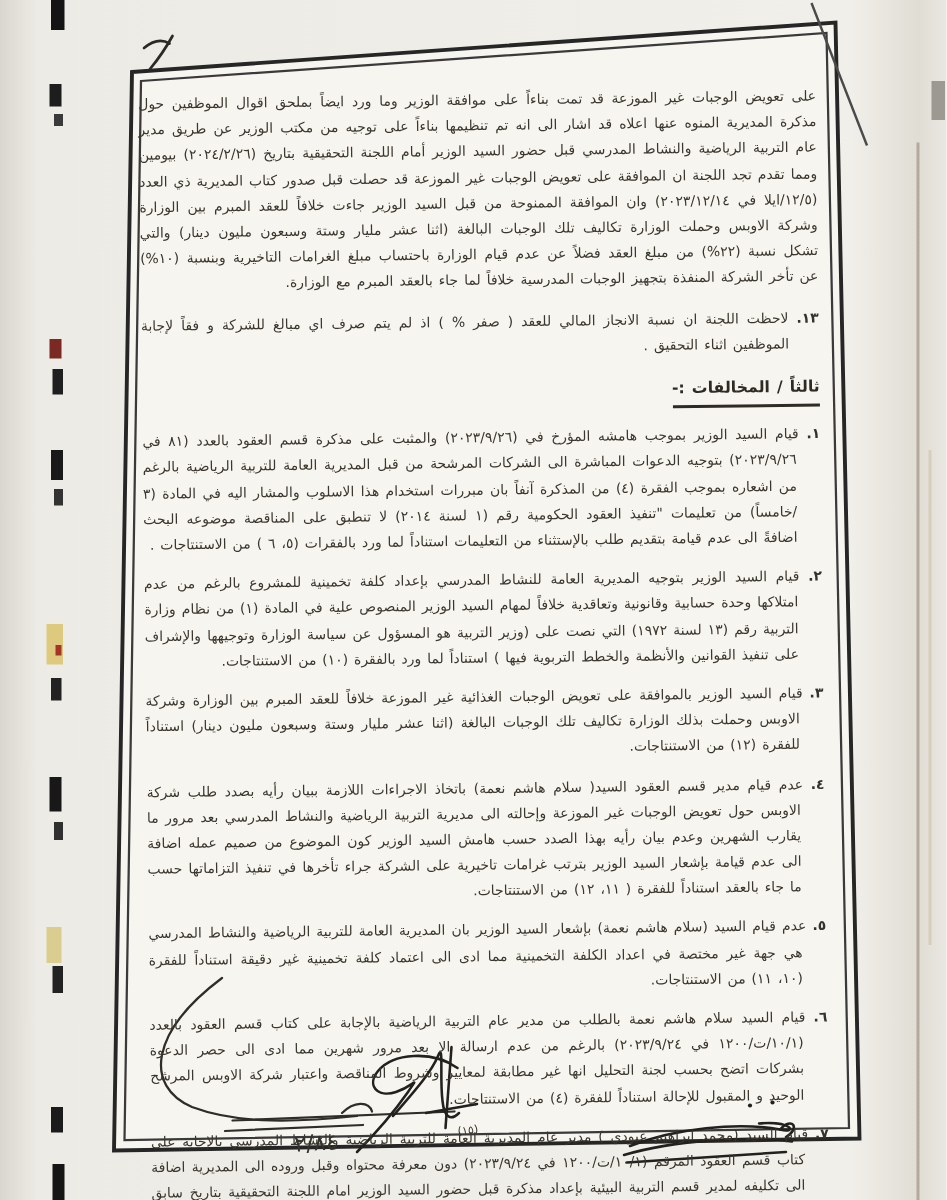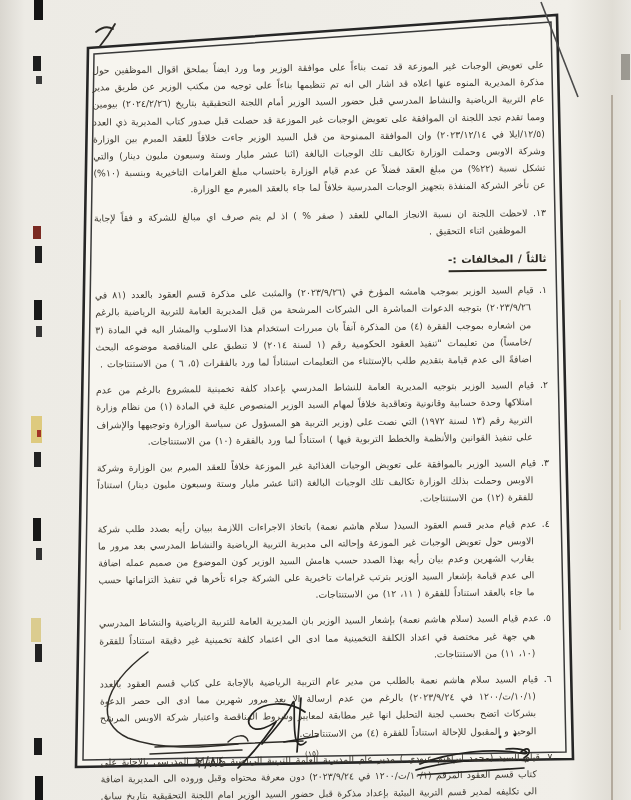--- a/index.html
+++ b/index.html
@@ -19,21 +19,21 @@
   }
   .intro{margin:0 0 10px 0;}
   .hang{padding-right:20px;text-indent:-20px;}
   .item13{margin:0 0 11px 0;}
   .heading-row{margin:4px 0 10px 0;}
   .heading{
     display:inline-block;font-weight:bold;font-size:10.5px;color:#2e2b24;
     border-bottom:2px solid #2e2b24;padding-bottom:1px;
   }
   .vio{margin:0 0 9px 0;padding-right:16px;text-indent:-16px;}
-  .num{font-weight:normal;color:#35322b;}
+  .num{font-weight:bold;color:#35322b;}
   .pagenum{
     position:absolute;left:196px;top:753px;direction:ltr;
     font-size:15px;letter-spacing:5px;color:#34322d;
     transform:rotate(-3deg);
   }
   .signote{
     position:absolute;left:305px;top:749px;font-size:7.5px;color:#3a382f;
     transform:rotate(-6deg);
   }
 </style>

